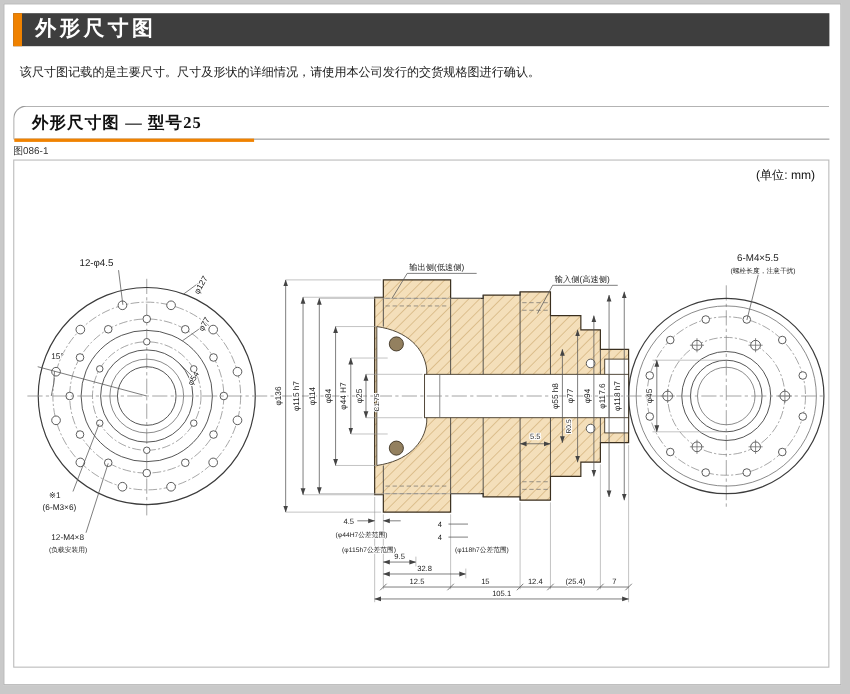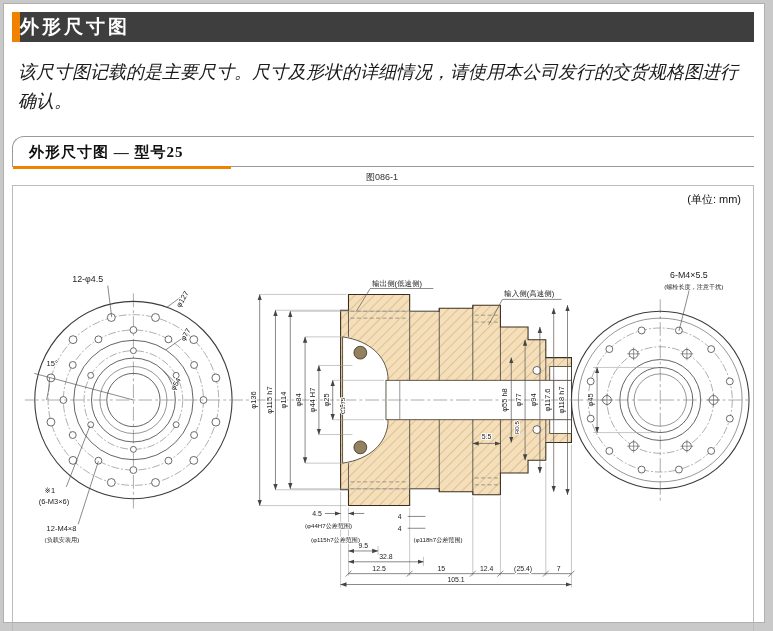--- a/index.html
+++ b/index.html
@@ -1,26 +1,26 @@
 <!DOCTYPE html>
 <html><head>
 <meta charset="utf-8">
 <style>
   html,body{margin:0;padding:0;background:#c9c9c9;font-family:"Liberation Sans","DejaVu Sans",sans-serif;}
   .frame{position:relative;width:773px;height:631px;background:#c9c9c9;}
   .page{position:absolute;left:3px;top:3px;width:762px;height:620px;background:#fff;border:1px solid #b0b0b0;box-sizing:border-box;padding:8px 10px 0 8px;}
   .titlebar{display:flex;align-items:stretch;height:30px;background:#3e3e3e;}
   .accent{width:8px;background:#f08200;}
-  .titlebar .title{color:#fff;font-size:19px;font-weight:bold;line-height:30px;letter-spacing:3px;}
-  .intro{margin:16px 4px 0 6px;font-size:18px;color:#1a1a1a;line-height:1.6;font-style:italic;}
+  .titlebar .title{color:#fff;font-size:19px;font-weight:bold;line-height:30px;padding-left:12px;letter-spacing:3px;}
+  .intro{margin:16px 4px 0 6px;font-size:11px;color:#1a1a1a;line-height:1.6;}
   .sec-head{position:relative;margin-top:20px;height:30px;line-height:30px;border-top:1px solid #9a9a9a;border-left:1px solid #9a9a9a;border-top-left-radius:12px;font-family:Liberation Serif, serif;}
   .sec-head::after{content:"";position:absolute;left:0;right:0;bottom:0;height:1px;background:#9a9a9a;}
   .sec-title{padding-left:16px;font-weight:bold;font-size:15px;color:#111;letter-spacing:1px;}
   .sec-accent{position:absolute;left:0;bottom:-2px;width:218px;height:3px;background:#f08200;z-index:2;}
-  .figno{text-align:center;font-size:9px;color:#333;margin:4px 2px 1px 0;}
+  .figno{text-align:left;font-size:9px;color:#333;margin:4px 2px 1px 0;}
   .panel{position:relative;border:1px solid #bbb;height:452px;padding:4px 4px;box-sizing:content-box;text-align:center;}
   .unit{position:absolute;top:6px;right:12px;font-size:11px;color:#111;}
   .panel svg{display:block;margin-top:12px;}
   .footnote{position:absolute;left:14px;bottom:5px;font-size:10.5px;color:#111;line-height:1.5;}
   
   svg text{font-family:"Liberation Sans","DejaVu Sans",sans-serif;fill:#222;}
   .t9{font-size:9px}.t8{font-size:7.6px}.t7{font-size:7px}.t6{font-size:6.2px}
   .hl{paint-order:stroke;stroke:#fff;stroke-width:2px;stroke-linejoin:round;}
   .ln{fill:none;stroke:#3c3c3c;stroke-width:1.1}
   .ln2{fill:none;stroke:#3c3c3c;stroke-width:0.8}

